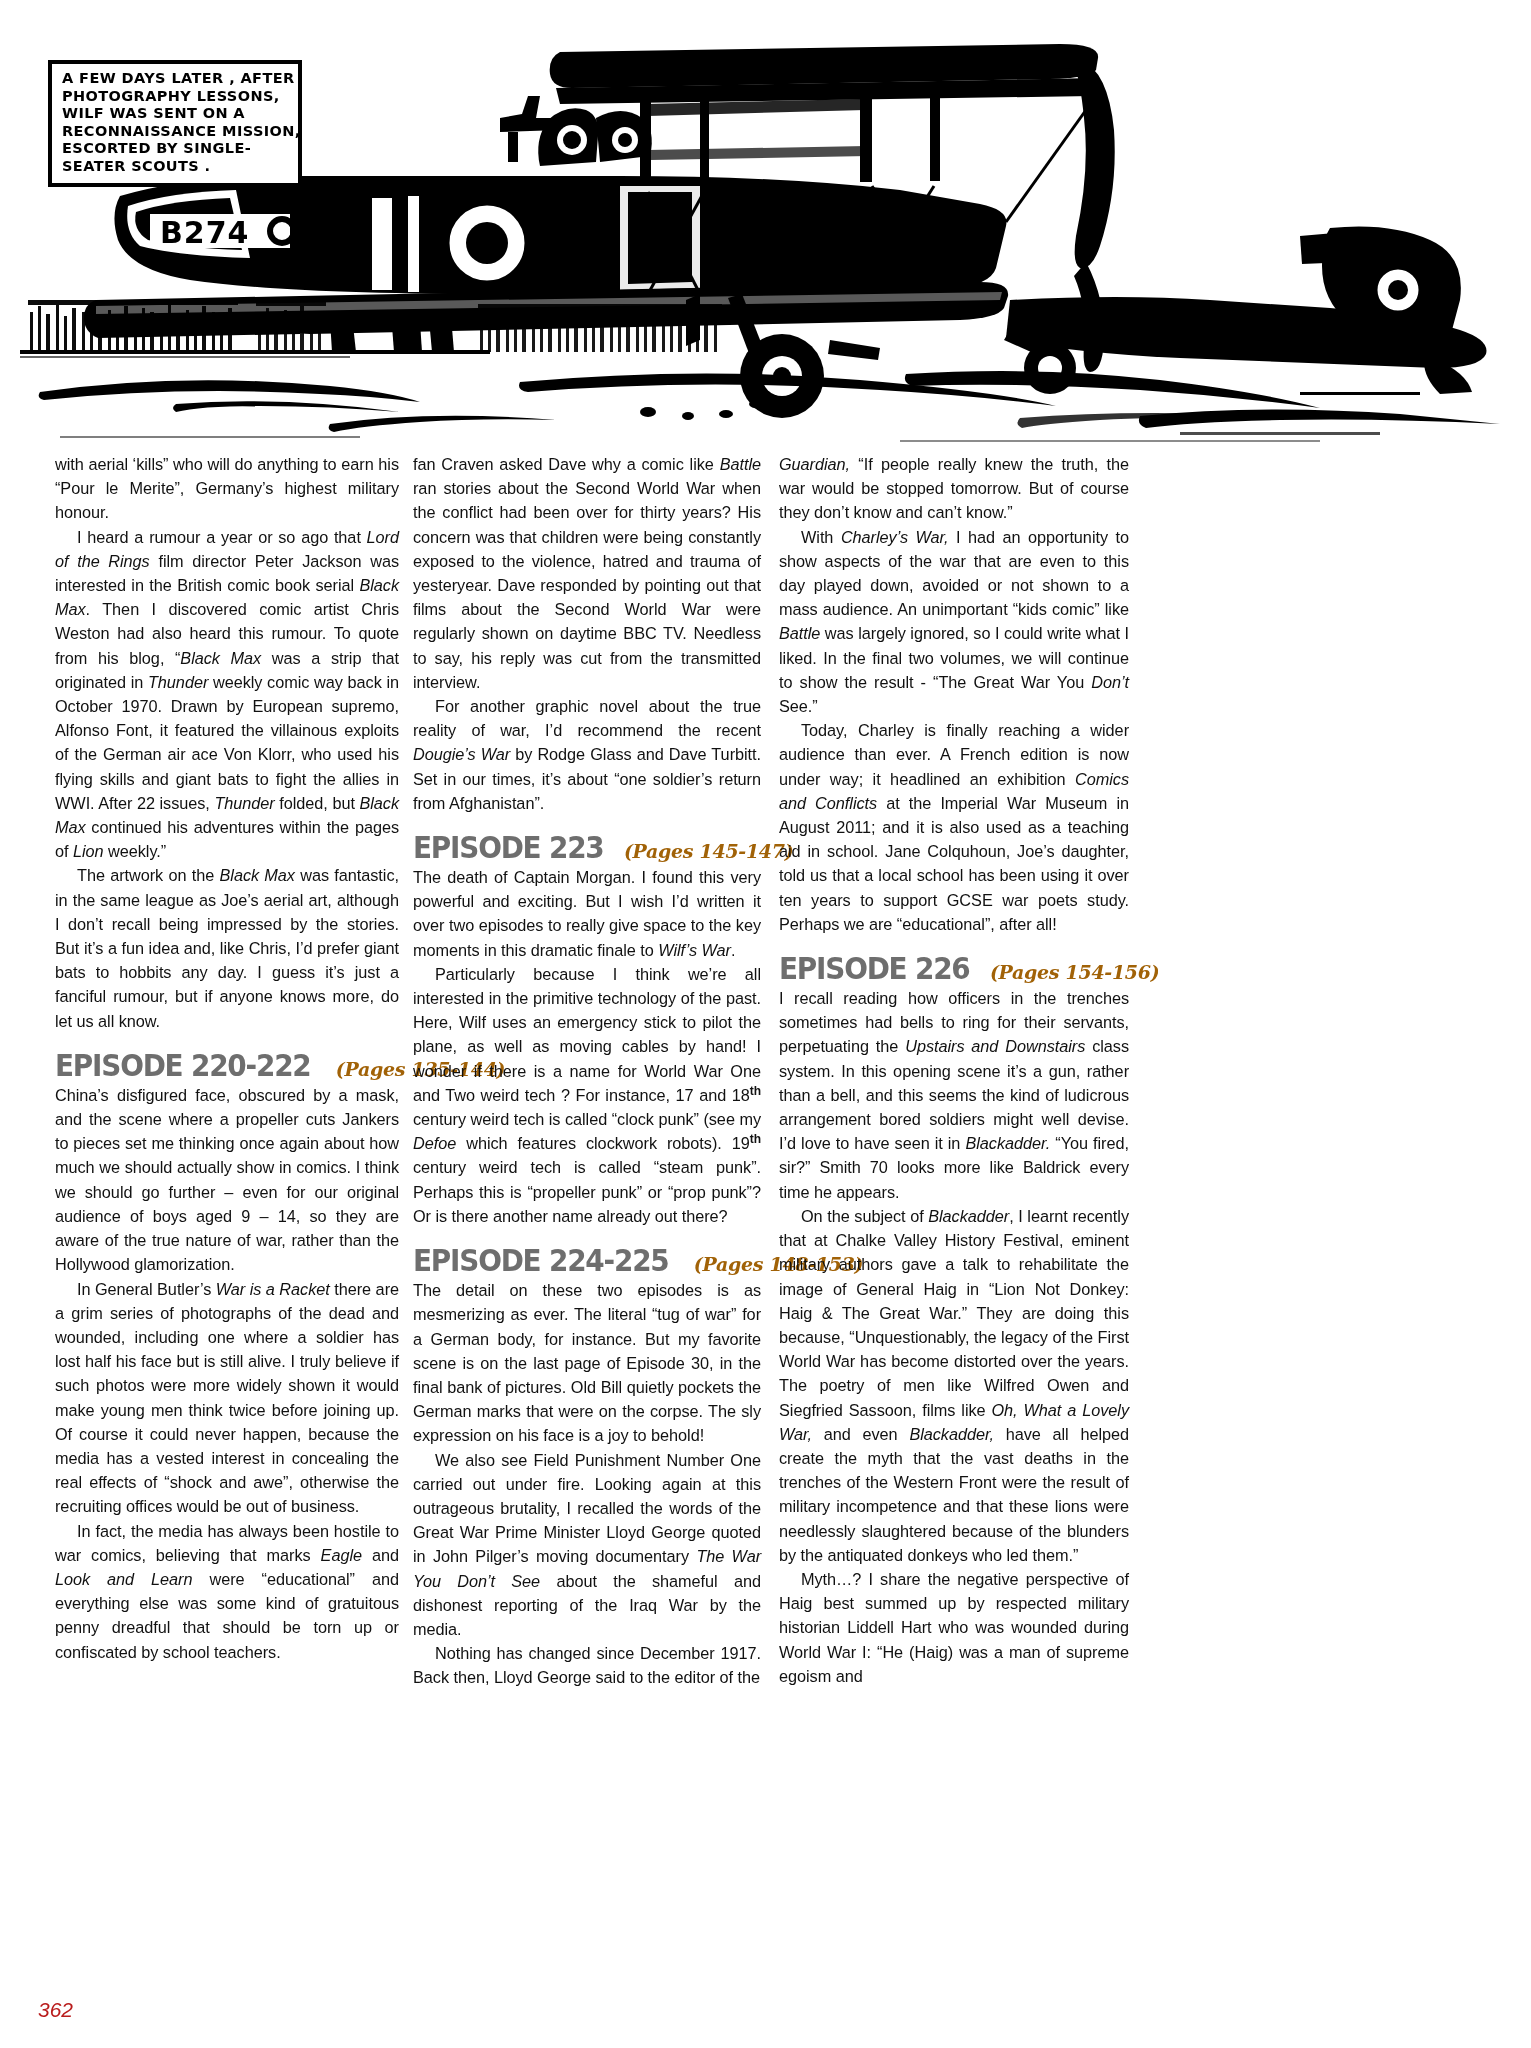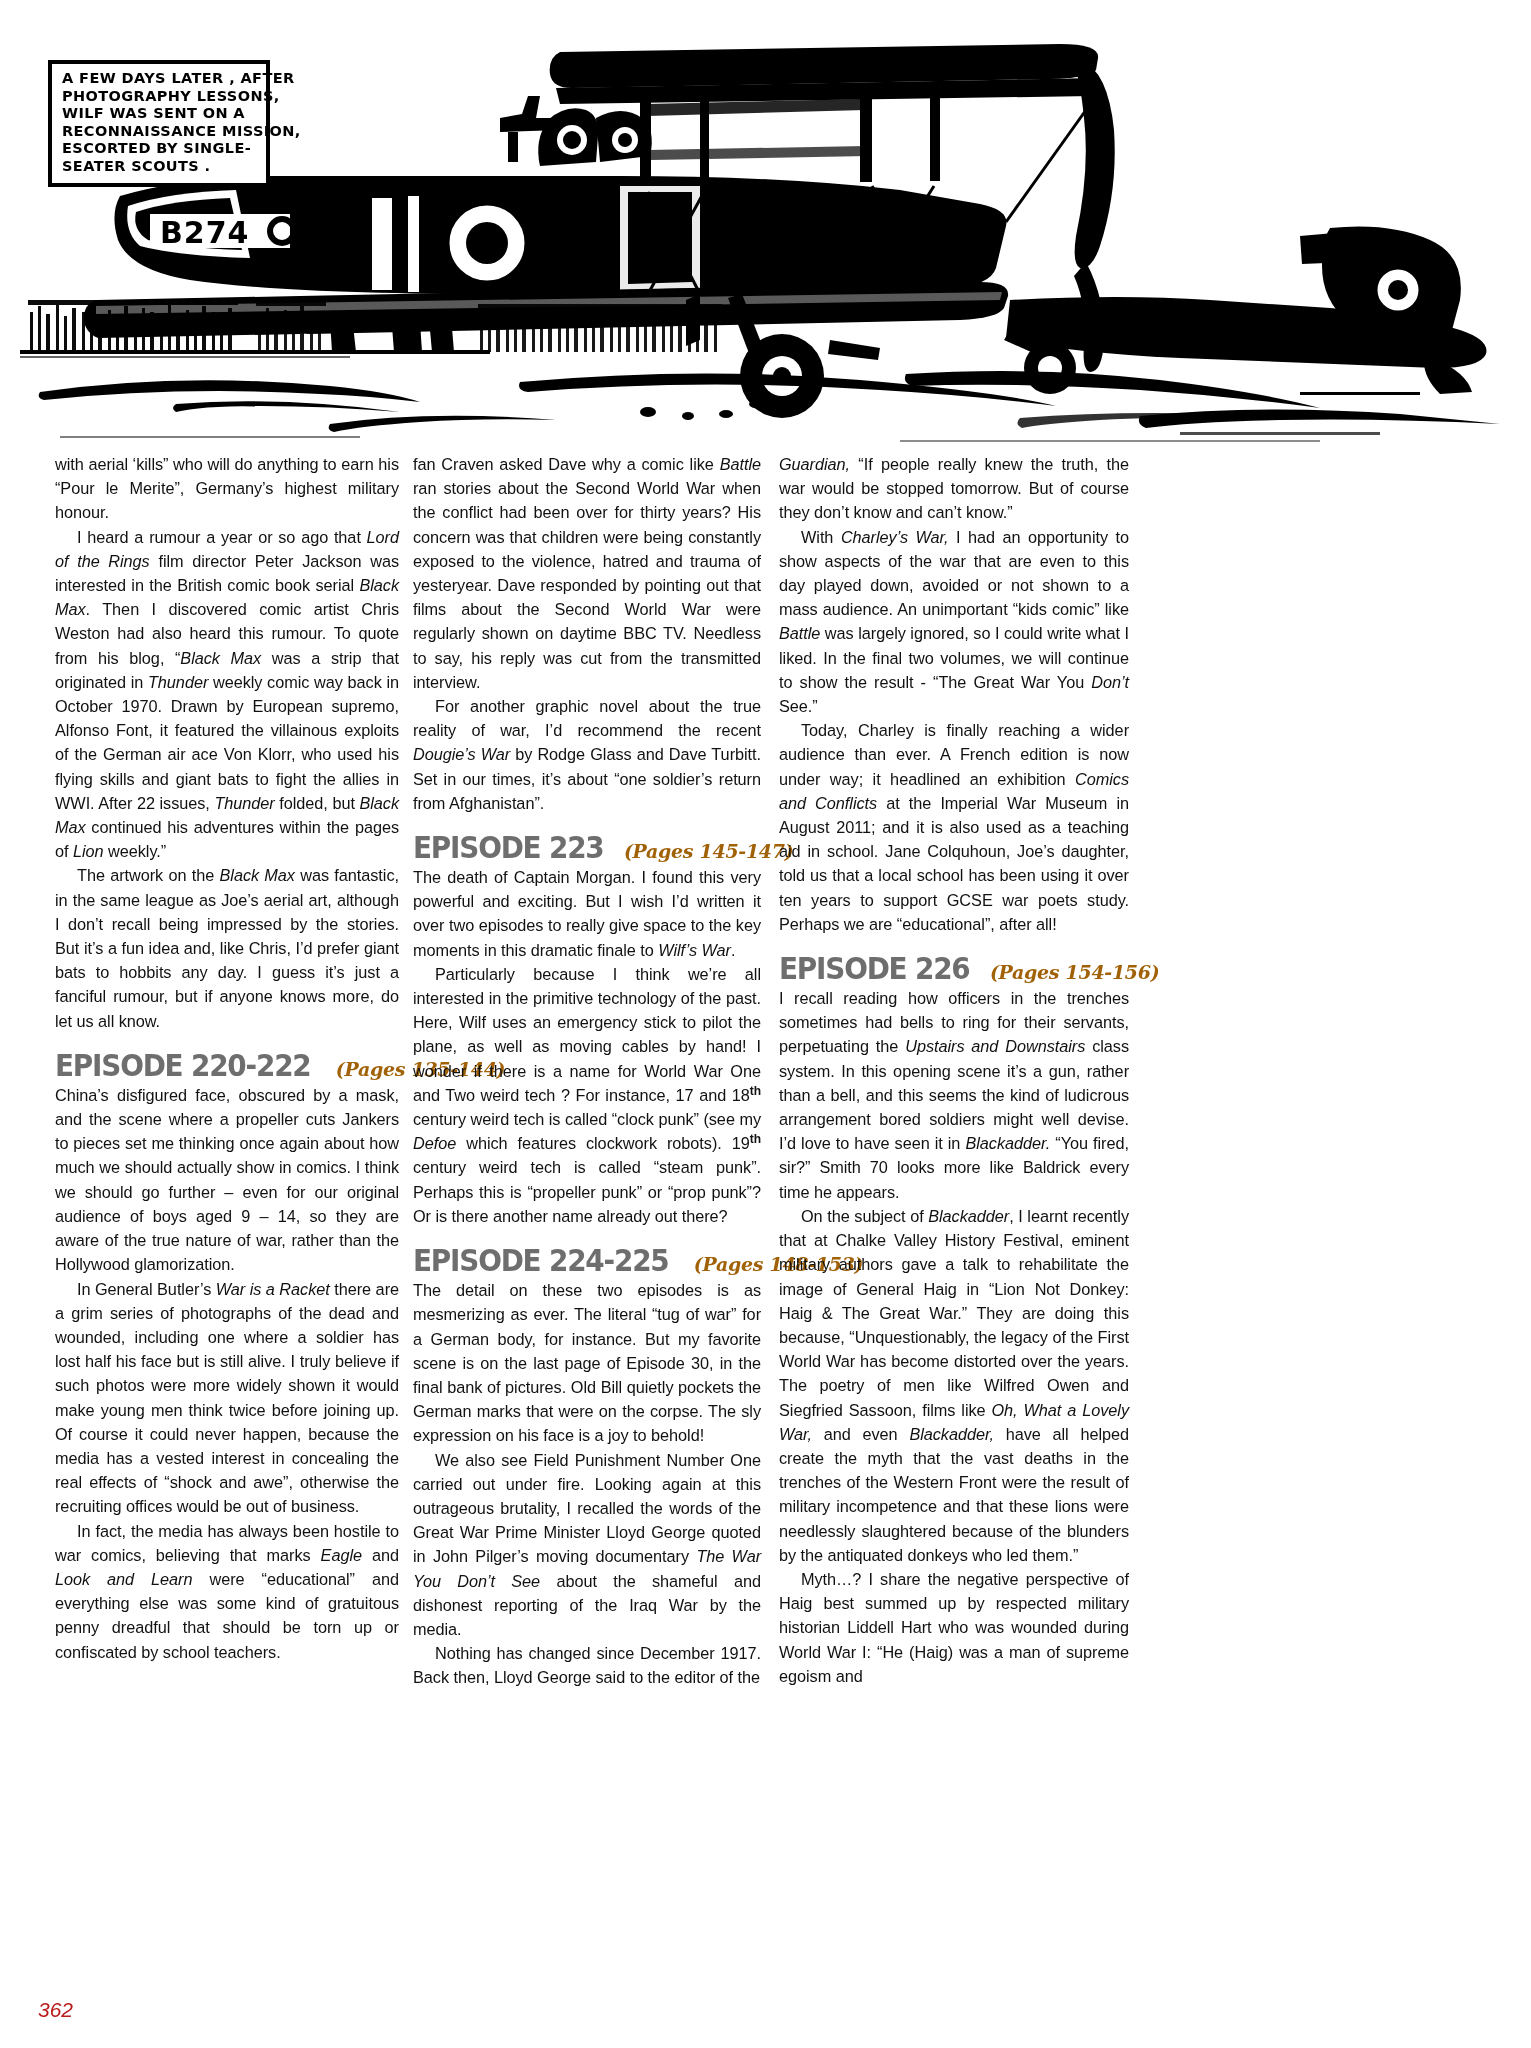--- a/index.html
+++ b/index.html
@@ -16,21 +16,21 @@
   
   .artwork{
     position:absolute;left:0;top:0;width:1531px;height:445px;
     overflow:hidden;
   }
   .artwork svg{display:block;}
 
   
   .caption-box{
     position:absolute;left:48px;top:60px;
-    width:222px;
+    width:254px;
     border:4px solid #000;
     background:#fff;
     padding:6px 8px 8px 10px;
     box-sizing:border-box;
     z-index:5;
   }
   .caption-line{
     font-family:"DejaVu Sans", sans-serif;
     font-weight:700;
     font-size:14.5px;

